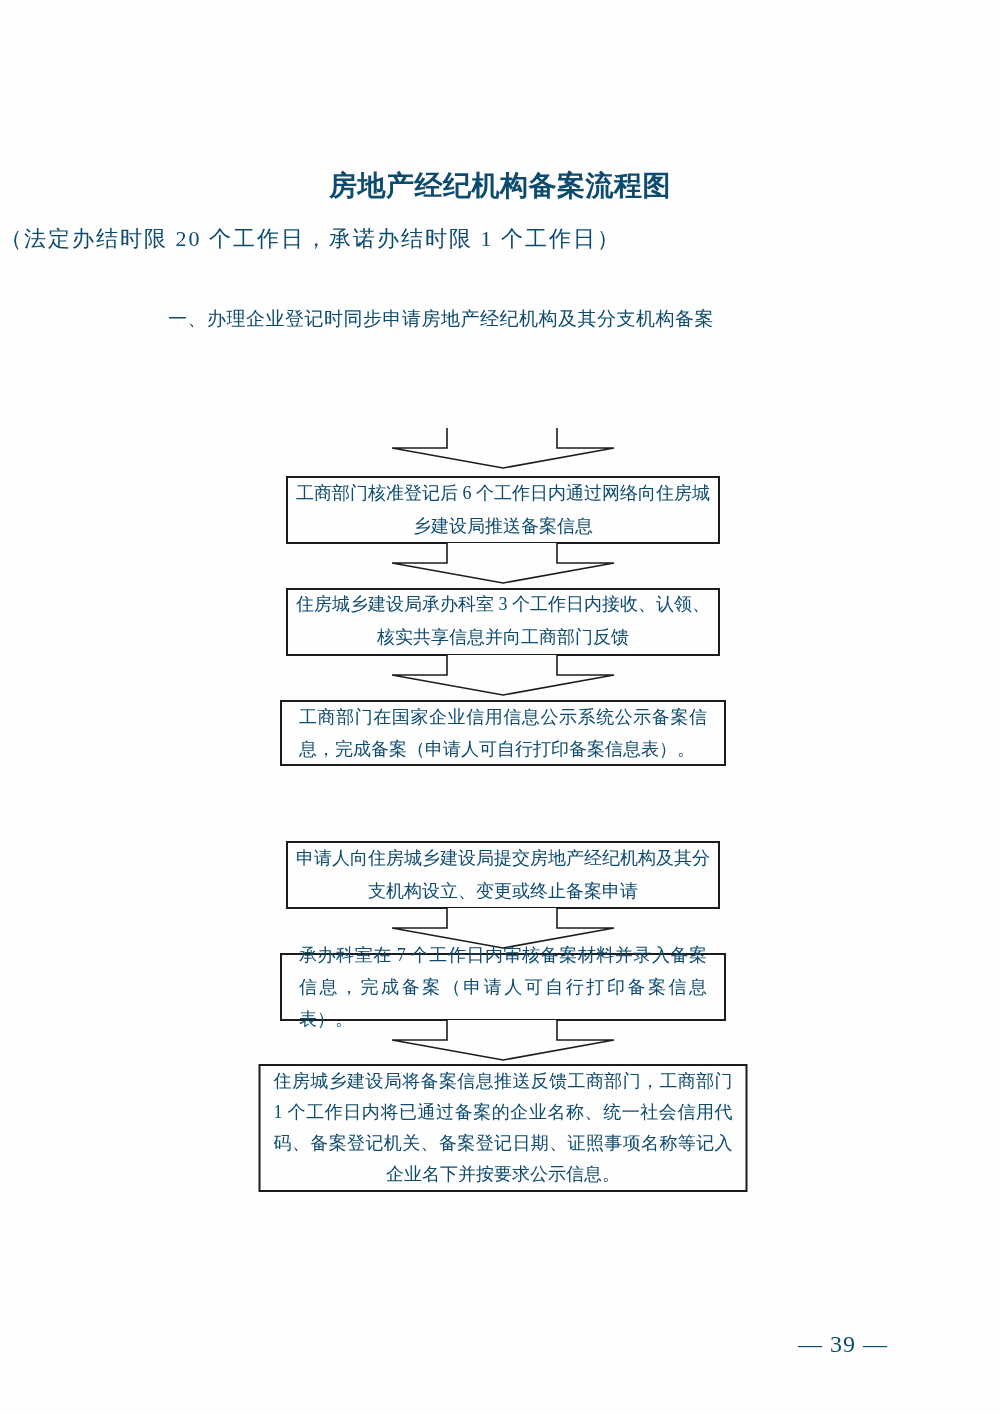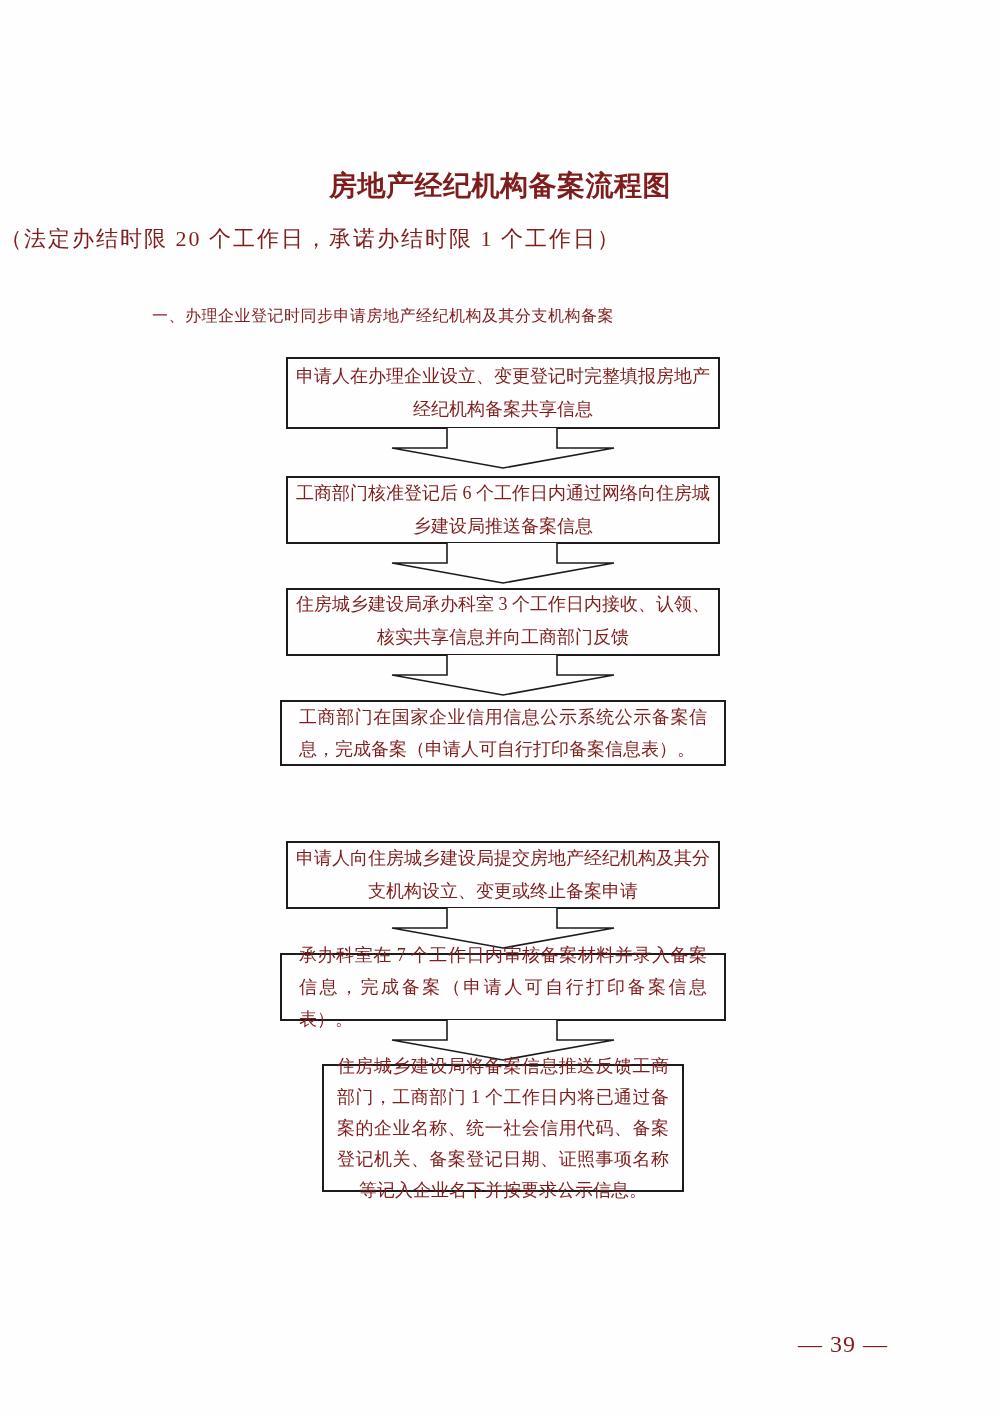--- a/index.html
+++ b/index.html
@@ -3,62 +3,62 @@
 <meta charset="utf-8">
 <style>
   html, body { margin: 0; padding: 0; background: #e8e8e8; }
   .page {
     position: relative;
     width: 1000px;
     height: 1414px;
     margin: 0 auto;
     background: #fefefe;
     font-family: "Liberation Serif", "DejaVu Serif", serif;
-    color: #7f1d1d;
+    color: #0c4a6e;
     overflow: hidden;
   }
   .doc-title {
     position: absolute;
     top: 167px; left: 0; width: 1000px;
     text-align: center;
     font-size: 28px;
     font-weight: 700;
     letter-spacing: 0.5px;
   }
   .doc-subtitle {
     position: absolute;
     top: 224px; left: 0; width: 1000px;
     font-size: 22px;
     letter-spacing: 2px;
   }
   .section-heading {
     position: absolute;
-    left: 152px;
-    font-size: 16px;
+    left: 168px;
+    font-size: 19px;
     letter-spacing: 0.5px;
     white-space: nowrap;
   }
   .flow-box {
     position: absolute;
     left: calc(50% + 3px);
     transform: translateX(-50%);
     box-sizing: border-box;
     border: 2px solid #1c1c1c;
     background: #fefefe;
     display: flex;
     align-items: center;
     justify-content: center;
     font-size: 18px;
     line-height: 33px;
   }
   .flow-box .txt { width: 100%; }
   .box-center { width: 434px; padding: 0 7px; text-align: center; }
   .box-left   { width: 446px; padding: 0 17px; line-height: 32px; }
   .box-left .txt { text-align: justify; text-align-last: left; }
-  .box-just-center { width: 362px; padding: 0 13px; line-height: 31px; }
+  .box-just-center { width: 489px; padding: 0 13px; line-height: 31px; }
   .box-just-center .txt { text-align: justify; text-align-last: center; }
   .flow-arrow {
     position: absolute;
     left: calc(50% + 3px);
     transform: translateX(-50%);
     width: 224px; height: 42px;
   }
   .page-number {
     position: absolute;
     top: 1331px;
@@ -86,23 +86,20 @@
 </head>
 <body>
 
 <div class="page">
 
   <div class="doc-title">房地产经纪机构备案流程图</div>
   <div class="doc-subtitle">（法定办结时限 20 个工作日，承诺办结时限 1 个工作日）</div>
 
   <div id="heading-1" class="section-heading">一、办理企业登记时同步申请房地产经纪机构及其分支机构备案</div>
 
-  <div id="box-1-1" class="flow-box box-center">
-    <div class="txt">申请人在办理企业设立、变更登记时完整填报房地产经纪机构备案共享信息</div>
-  </div>
 
   <svg id="arr-1" class="flow-arrow" viewBox="0 0 224 42" xmlns="http://www.w3.org/2000/svg">
     <polygon points="56,1 56,21 1,21 112,41 223,21 166,21 166,1" fill="#fefefe"></polygon>
     <path d="M56,1 L56,21 L1,21 L112,41 L223,21 L166,21 L166,1" fill="none" stroke="#1c1c1c" stroke-width="1.6"></path>
   </svg>
 
   <div id="box-1-2" class="flow-box box-center">
     <div class="txt">工商部门核准登记后 6 个工作日内通过网络向住房城乡建设局推送备案信息</div>
   </div>
 

